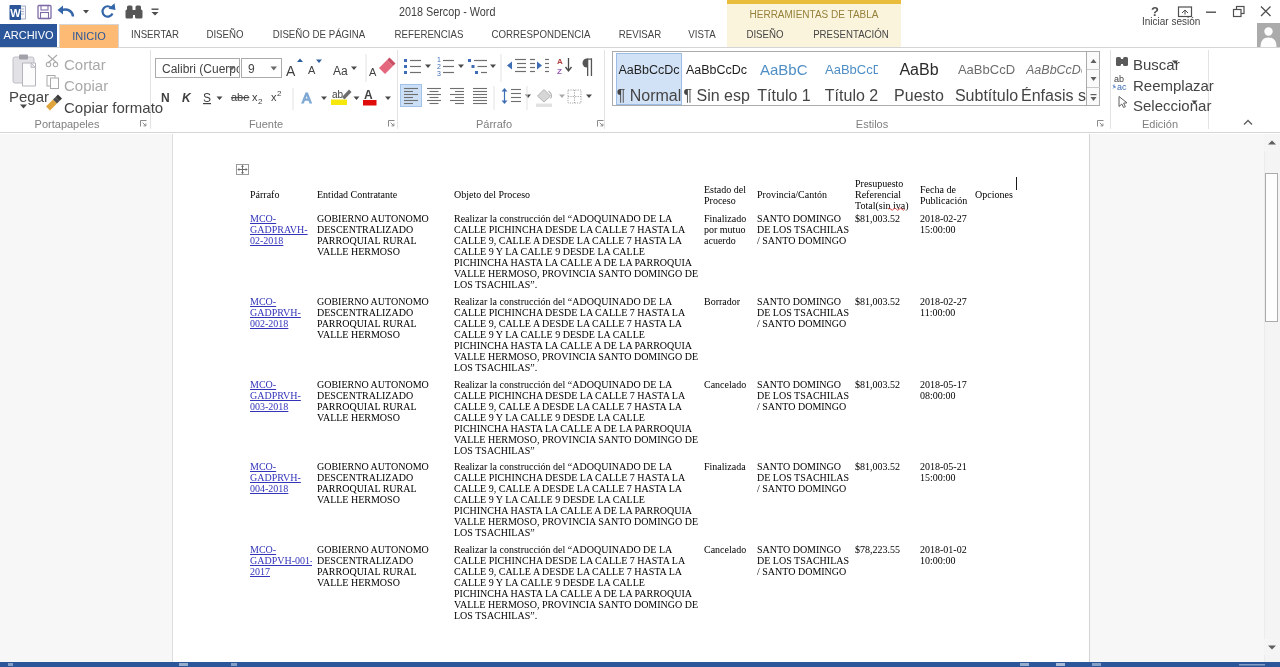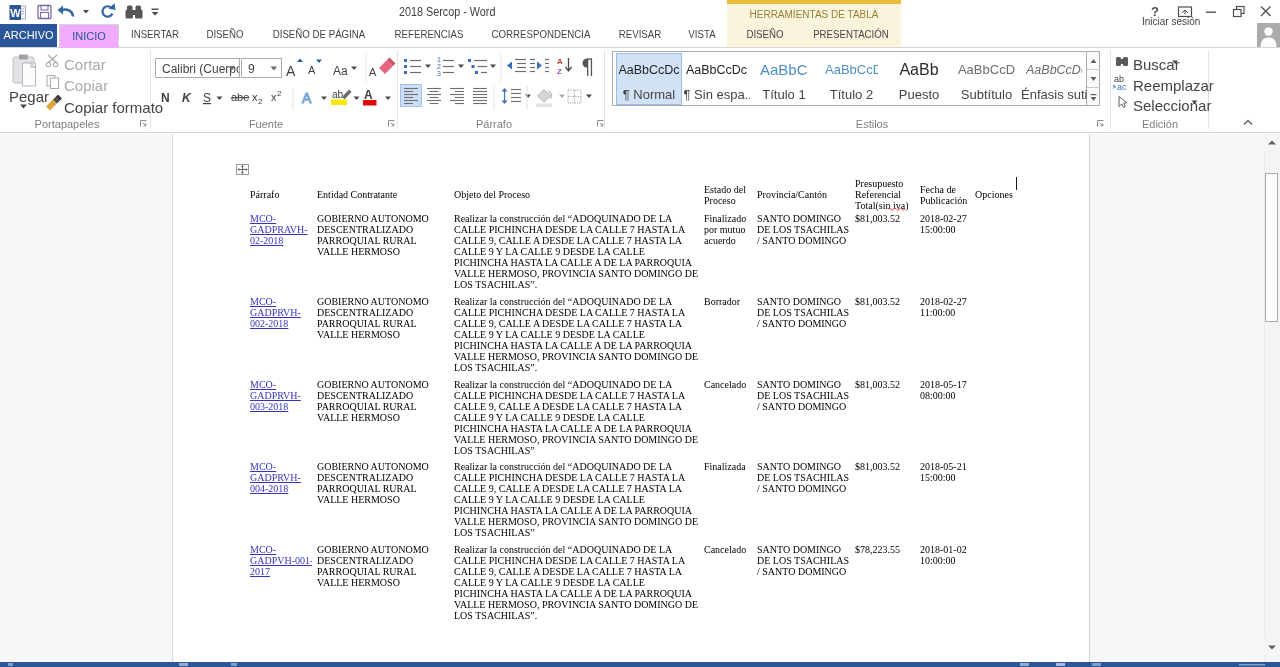--- a/index.html
+++ b/index.html
@@ -11,21 +11,21 @@
   #title { left:399px; top:5px; font-size:12px; color:#3f3f3f; transform:scaleX(0.9); transform-origin:0 0; }
   #goldstrip { left:727px; top:0; width:174px; height:4px; background:#e9bd3b; }
   #cream { left:727px; top:4px; width:174px; height:43px; background:#fbf4dc; }
   #ctxcaption { left:727px; top:9px; width:174px; text-align:center; font-size:10px; color:#96813a; }
   #signin { left:1142px; top:16px; width:110px; font-size:10px; color:#444; }
   #personbox { left:1257px; top:23px; width:23px; height:24px; background:#ababab; }
   
   .tabtext { top:28px; font-size:11px; color:#444; transform:translateX(-50%) scaleX(0.88); white-space:nowrap; }
   #tab-archivo { left:0; top:24px; width:57px; height:23px; background:#2b579a; color:#fff; font-size:11px; text-align:center; line-height:23px; }
   #ribbontopline { left:0; top:47px; width:1280px; height:1px; background:#d5d5d5; }
-  #tab-inicio { left:59px; top:24px; width:60px; height:24px; background:#f0abfc; border:1px solid #d5d5d5; border-bottom:none; color:#2b579a; font-size:11px; text-align:center; line-height:23px; }
+  #tab-inicio { left:59px; top:24px; width:60px; height:24px; background:#fdba74; border:1px solid #d5d5d5; border-bottom:none; color:#2b579a; font-size:11px; text-align:center; line-height:23px; }
   
   #ribbon { left:0; top:48px; width:1280px; height:85px; background:#fff; border-bottom:1px solid #d5d5d5; }
   .vsep { top:50px; height:79px; width:1px; background:#e3e3e3; }
   .grplabel { top:118px; font-size:11px; color:#7f7f7f; transform:translateX(-50%); white-space:nowrap; }
   .btntext { font-size:15px; color:#444; white-space:nowrap; }
   .disabled { color:#a9a9a9; }
   .combo { border:1px solid #ababab; background:#fff; font-size:12px; color:#444; }
   
   #docwell { left:0; top:134px; width:1280px; height:528px; background:#f7f7f7; }
   #page { left:172px; top:134px; width:918px; height:528px; background:#fff; border-left:1px solid #dedede; border-right:1px solid #d4d4d4; }
@@ -33,21 +33,21 @@
   #doctable td { vertical-align:top; padding:2px 5px 0 5px; overflow:hidden; white-space:nowrap; }
   #doctable tr.hdr td { vertical-align:middle; padding-top:0; }
   #doctable tr.hdr { height:33px; }
   #doctable tr.data { height:82.75px; }
   #doctable a { color:#3434bb; text-decoration:underline; }
   .sq { }
   .stylepanel { width:475px; height:55px; }
   .sitem { position:absolute; top:0; width:66px; height:55px; text-align:center; }
   .sprev { position:absolute; left:0; right:0; top:8px; height:22px; line-height:22px; white-space:nowrap; overflow:hidden; }
   .clip { display:inline-block; overflow:hidden; font-style:inherit; vertical-align:top; }
-  .slab { position:absolute; left:0; right:0; top:36px; font-size:13px; color:#444; white-space:nowrap; overflow:hidden; }
+  .slab { position:absolute; left:0; right:0; top:36px; font-size:16px; color:#444; white-space:nowrap; overflow:hidden; }
   
   #sbtrack { left:1264px; top:134px; width:16px; height:528px; background:#f4f4f4; border-left:1px solid #ececec; }
   #sbthumb { left:1265px; top:173px; width:13px; height:149px; background:#fdfdfd; border:1px solid #ababab; }
   
   #statusbar { left:0; top:662px; width:1280px; height:5px; background:#2b579a; }
 </style>
 </head>
 <body>
 <div id="titlebar" class="abs"></div>
 <div id="goldstrip" class="abs"></div>

